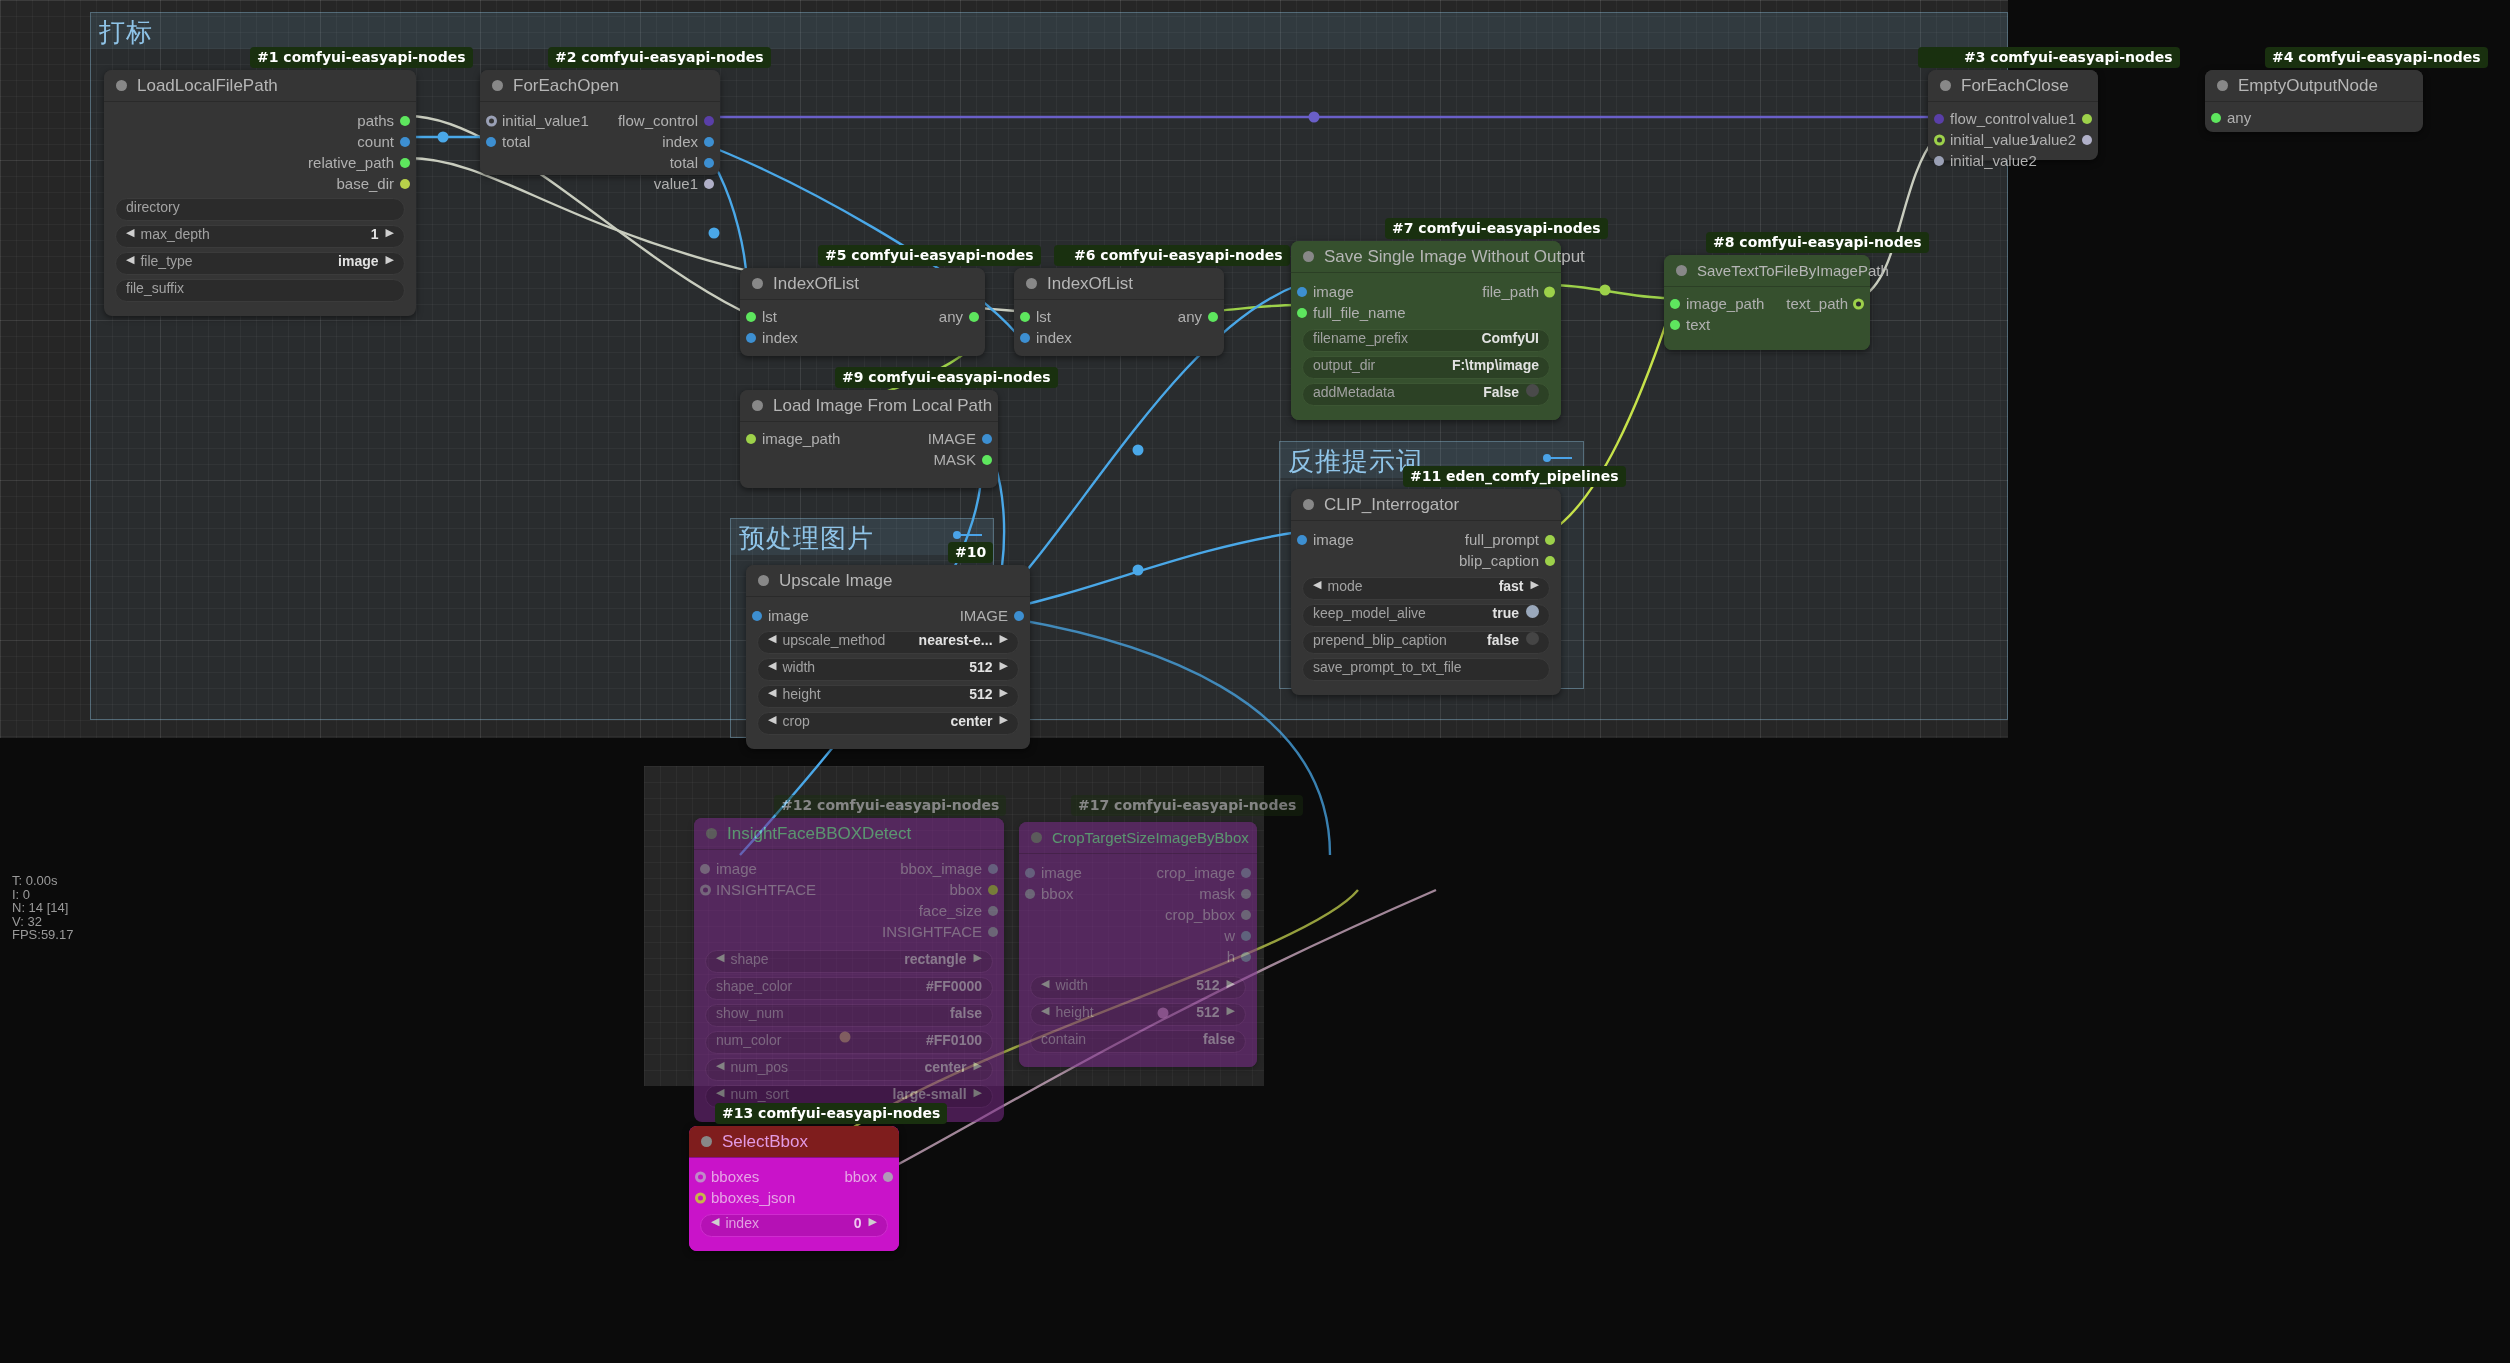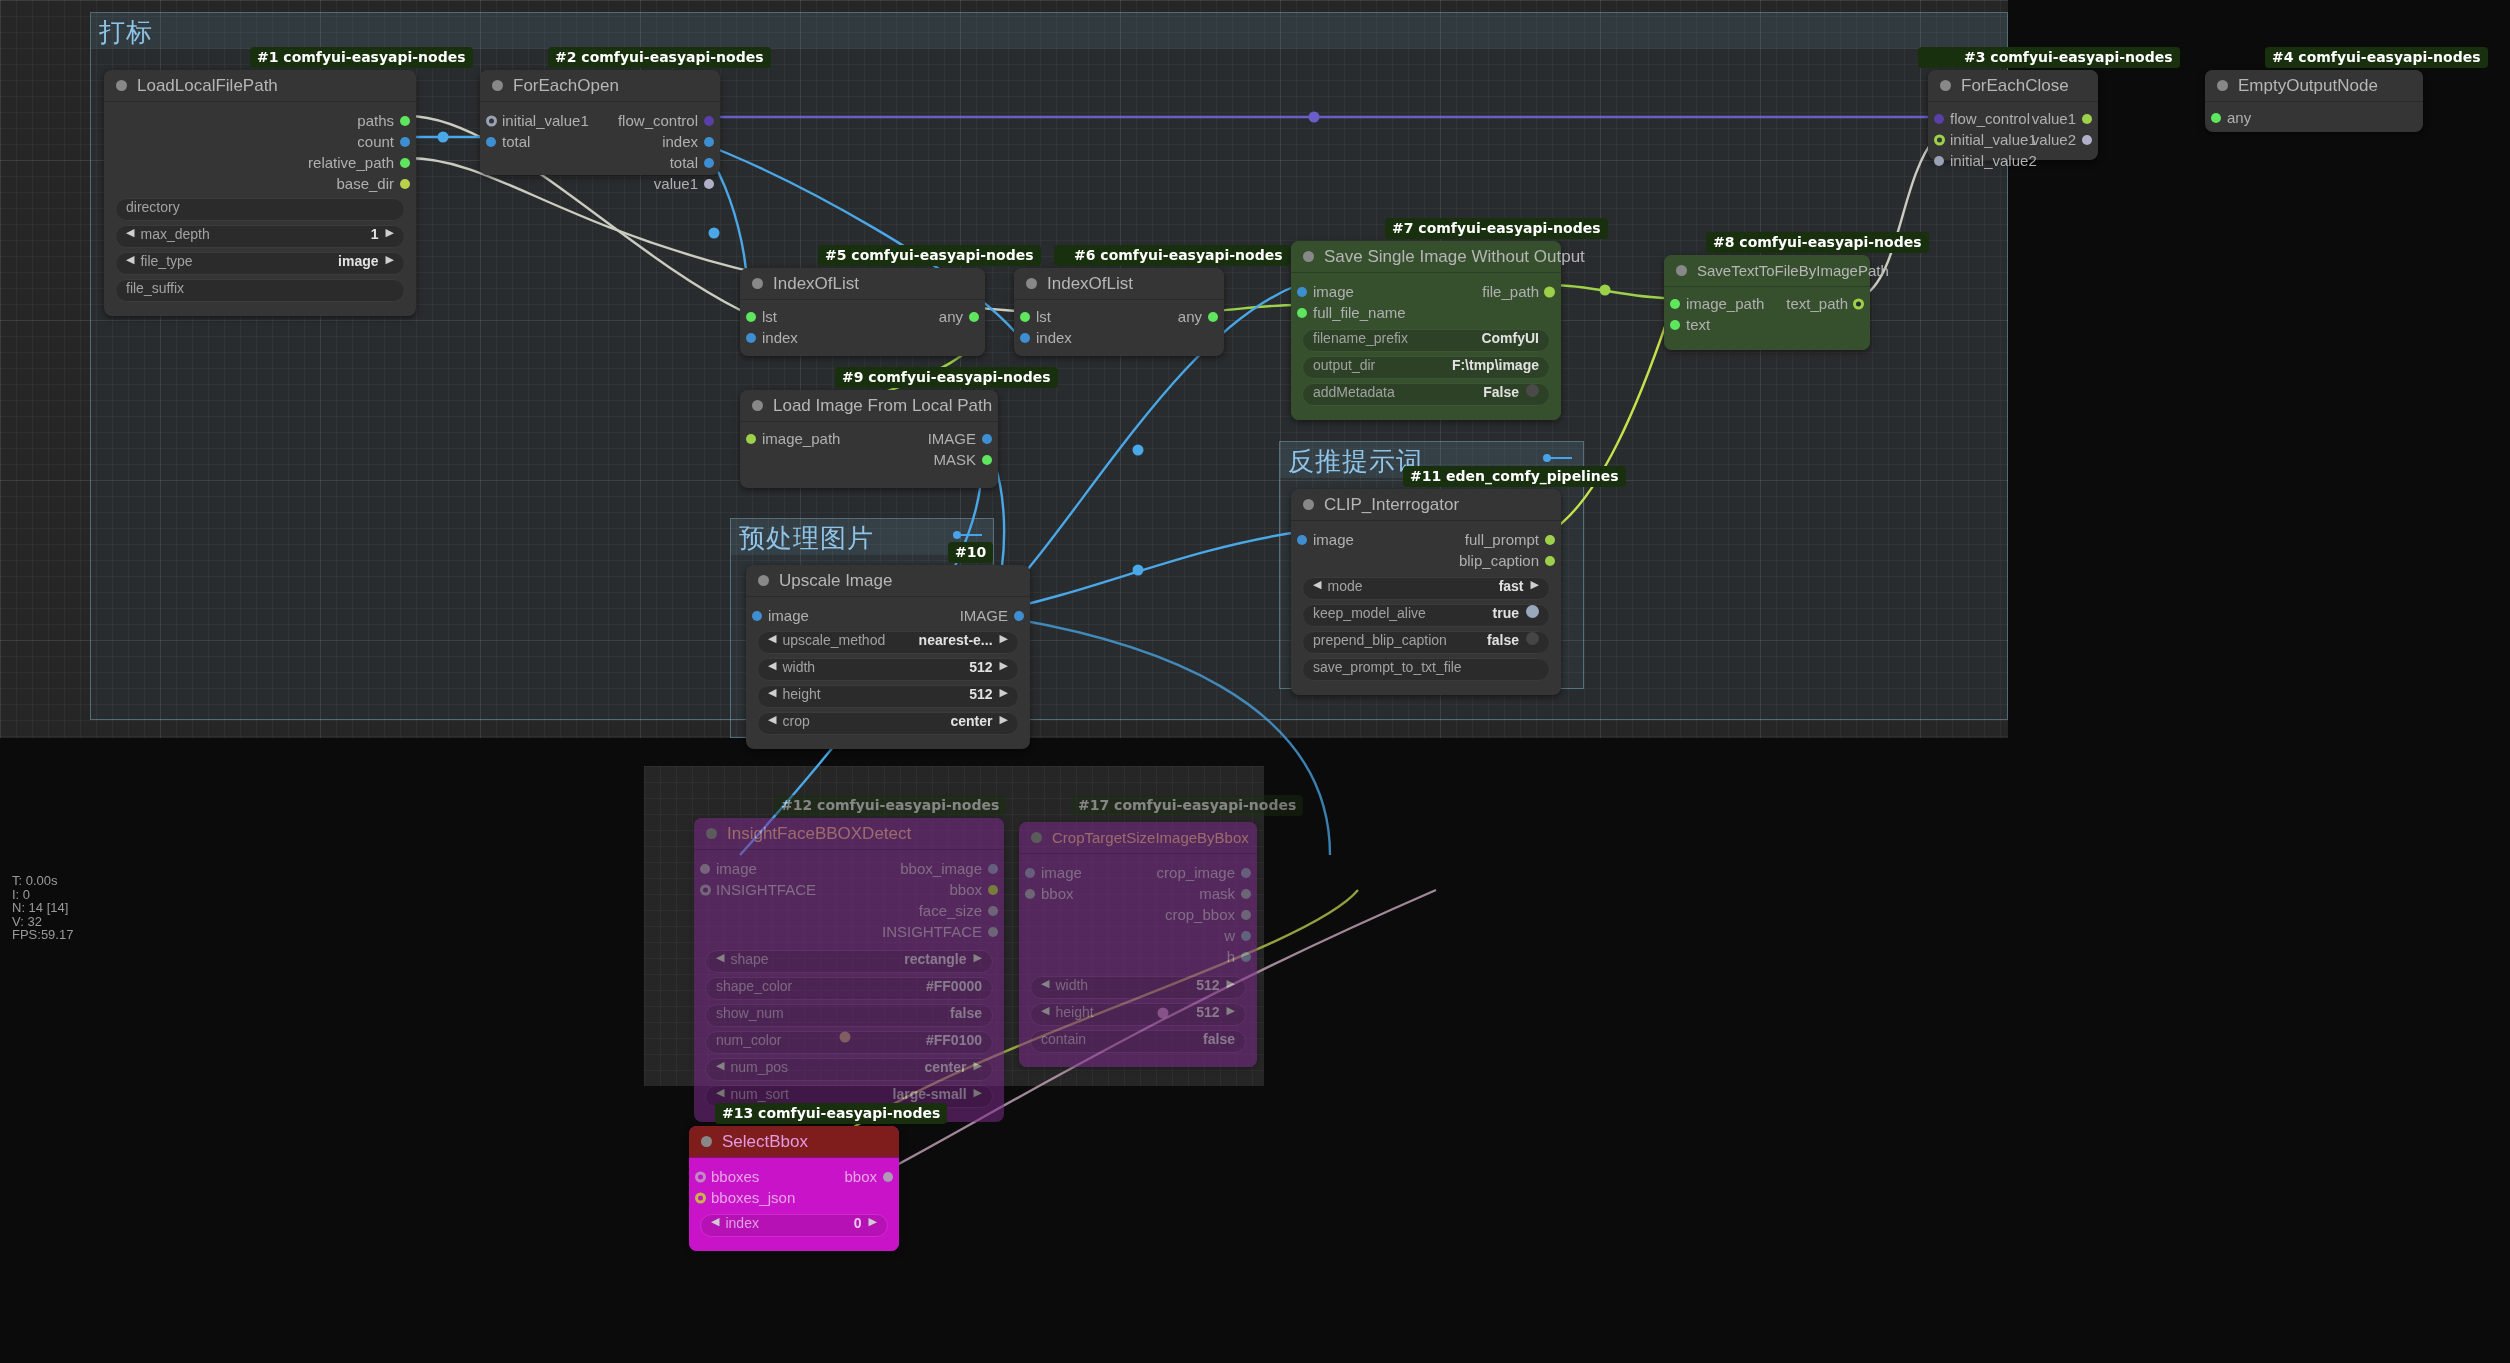--- a/index.html
+++ b/index.html
@@ -99,21 +99,21 @@
   
   .node.green{ background:#36502e; }
   .node.green .hdr{ background:#36502e; border-bottom:1px solid #2b3f25; }
   .node.green .body{ background:#36502e; }
   .node.green .widget{ background:#2c4125; border:1px solid #3c5633; }
 
   .node.purple{ background:#7b2a8a; }
   .node.purple .hdr{ background:#7b2a8a; border-bottom:1px solid #5f2069; }
   .node.purple .body{ background:#7b2a8a; }
   .node.purple .widget{ background:#6c2479; border:1px solid #8c3a9a; }
-  .node.purple .hdr .ttl{ color:#fca5a5; }
+  .node.purple .hdr .ttl{ color:#86efac; }
   .node.purple .slot .lbl{ color:#c9a6d1; }
   .node.purple .widget .wl{ color:#c09bc8; }
   .node.purple .widget .wv{ color:#d9bde0; }
 
   .node.magenta{ background:#c913c9; }
   .node.magenta .hdr{ background:#7f1d1d; border-bottom:1px solid #8a0e8a; }
   .node.magenta .body{ background:#c913c9; }
   .node.magenta .widget{ background:#b511b5; border:1px solid #cf2ccf; }
   .node.magenta .hdr .ttl{ color:#e29ae2; }
   .node.magenta .slot .lbl{ color:#e6a6e6; }

